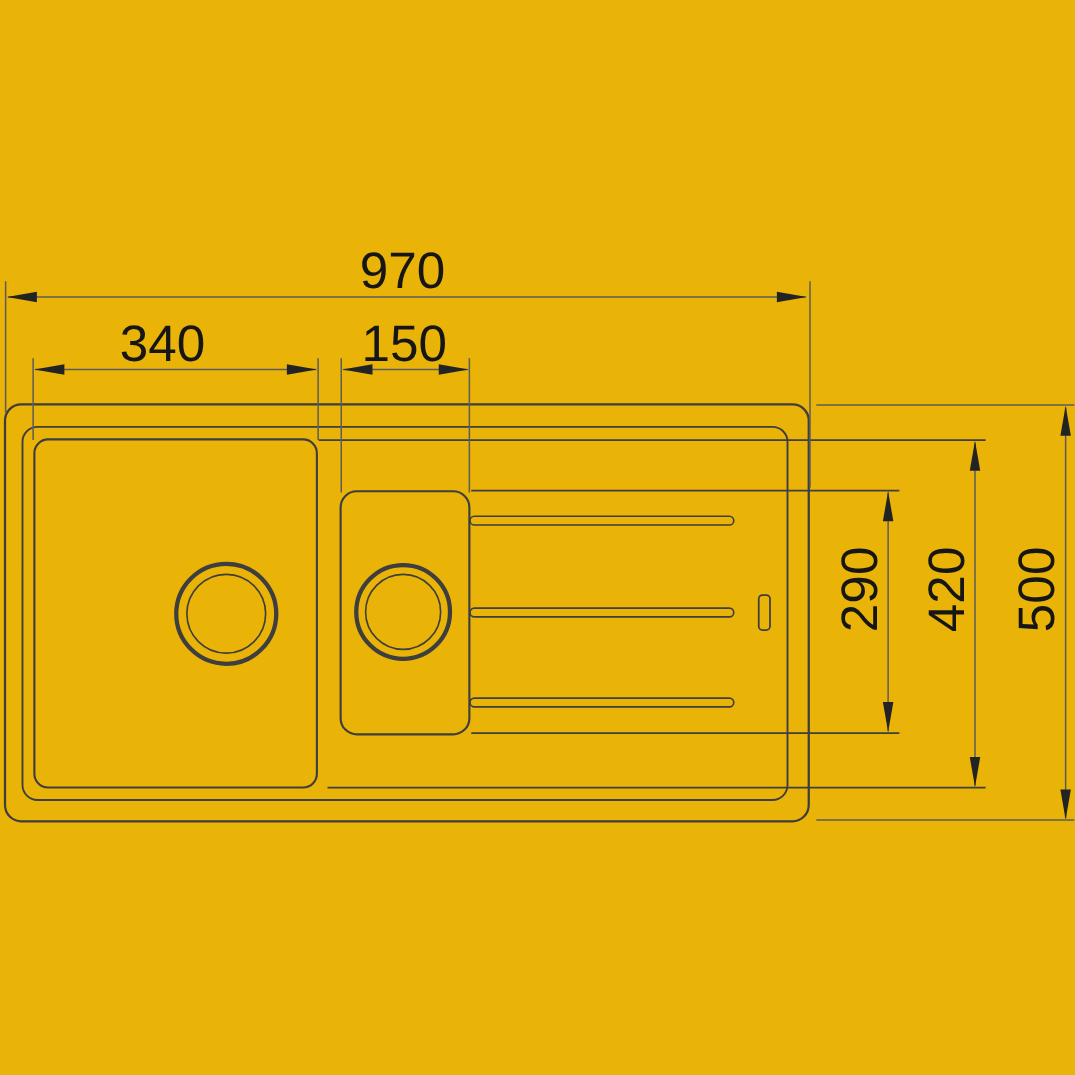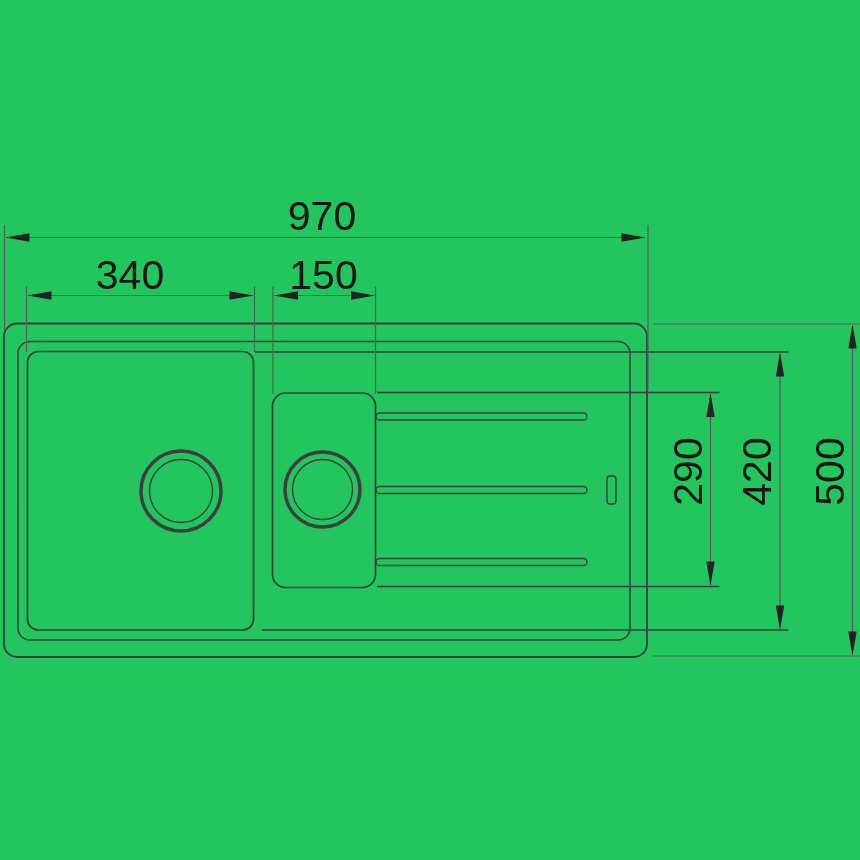--- a/index.html
+++ b/index.html
@@ -4,21 +4,21 @@
 <style>
   html, body {
     margin: 0;
     padding: 0;
     background: #ffffff;
   }
   .canvas {
     position: relative;
     width: 860px;
     height: 860px;
-    background: #22c55e;
+    background: #eab308;
     overflow: hidden;
   }
   svg {
     position: absolute;
     left: 0;
     top: 0;
     display: block;
   }
   .dim-label {
     font-family: "Liberation Sans", "DejaVu Sans", sans-serif;

